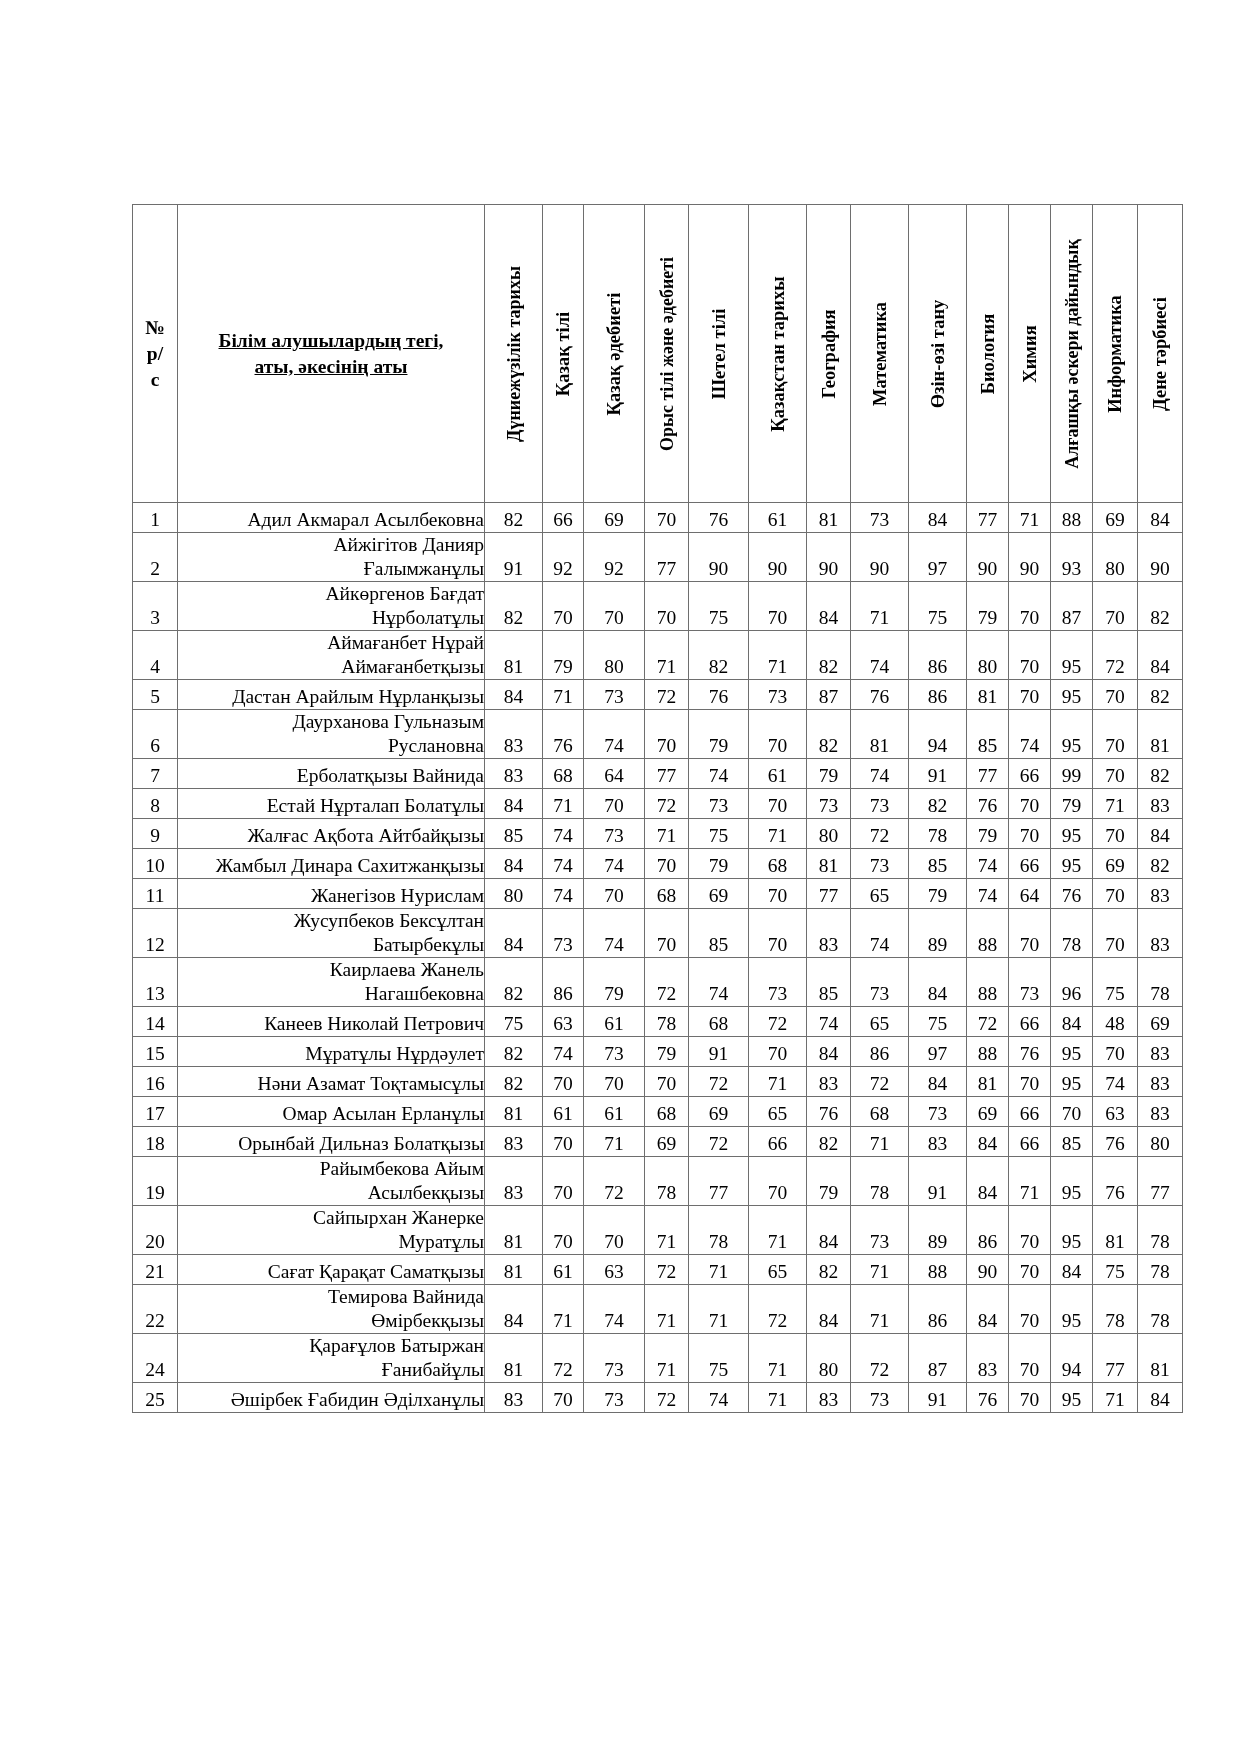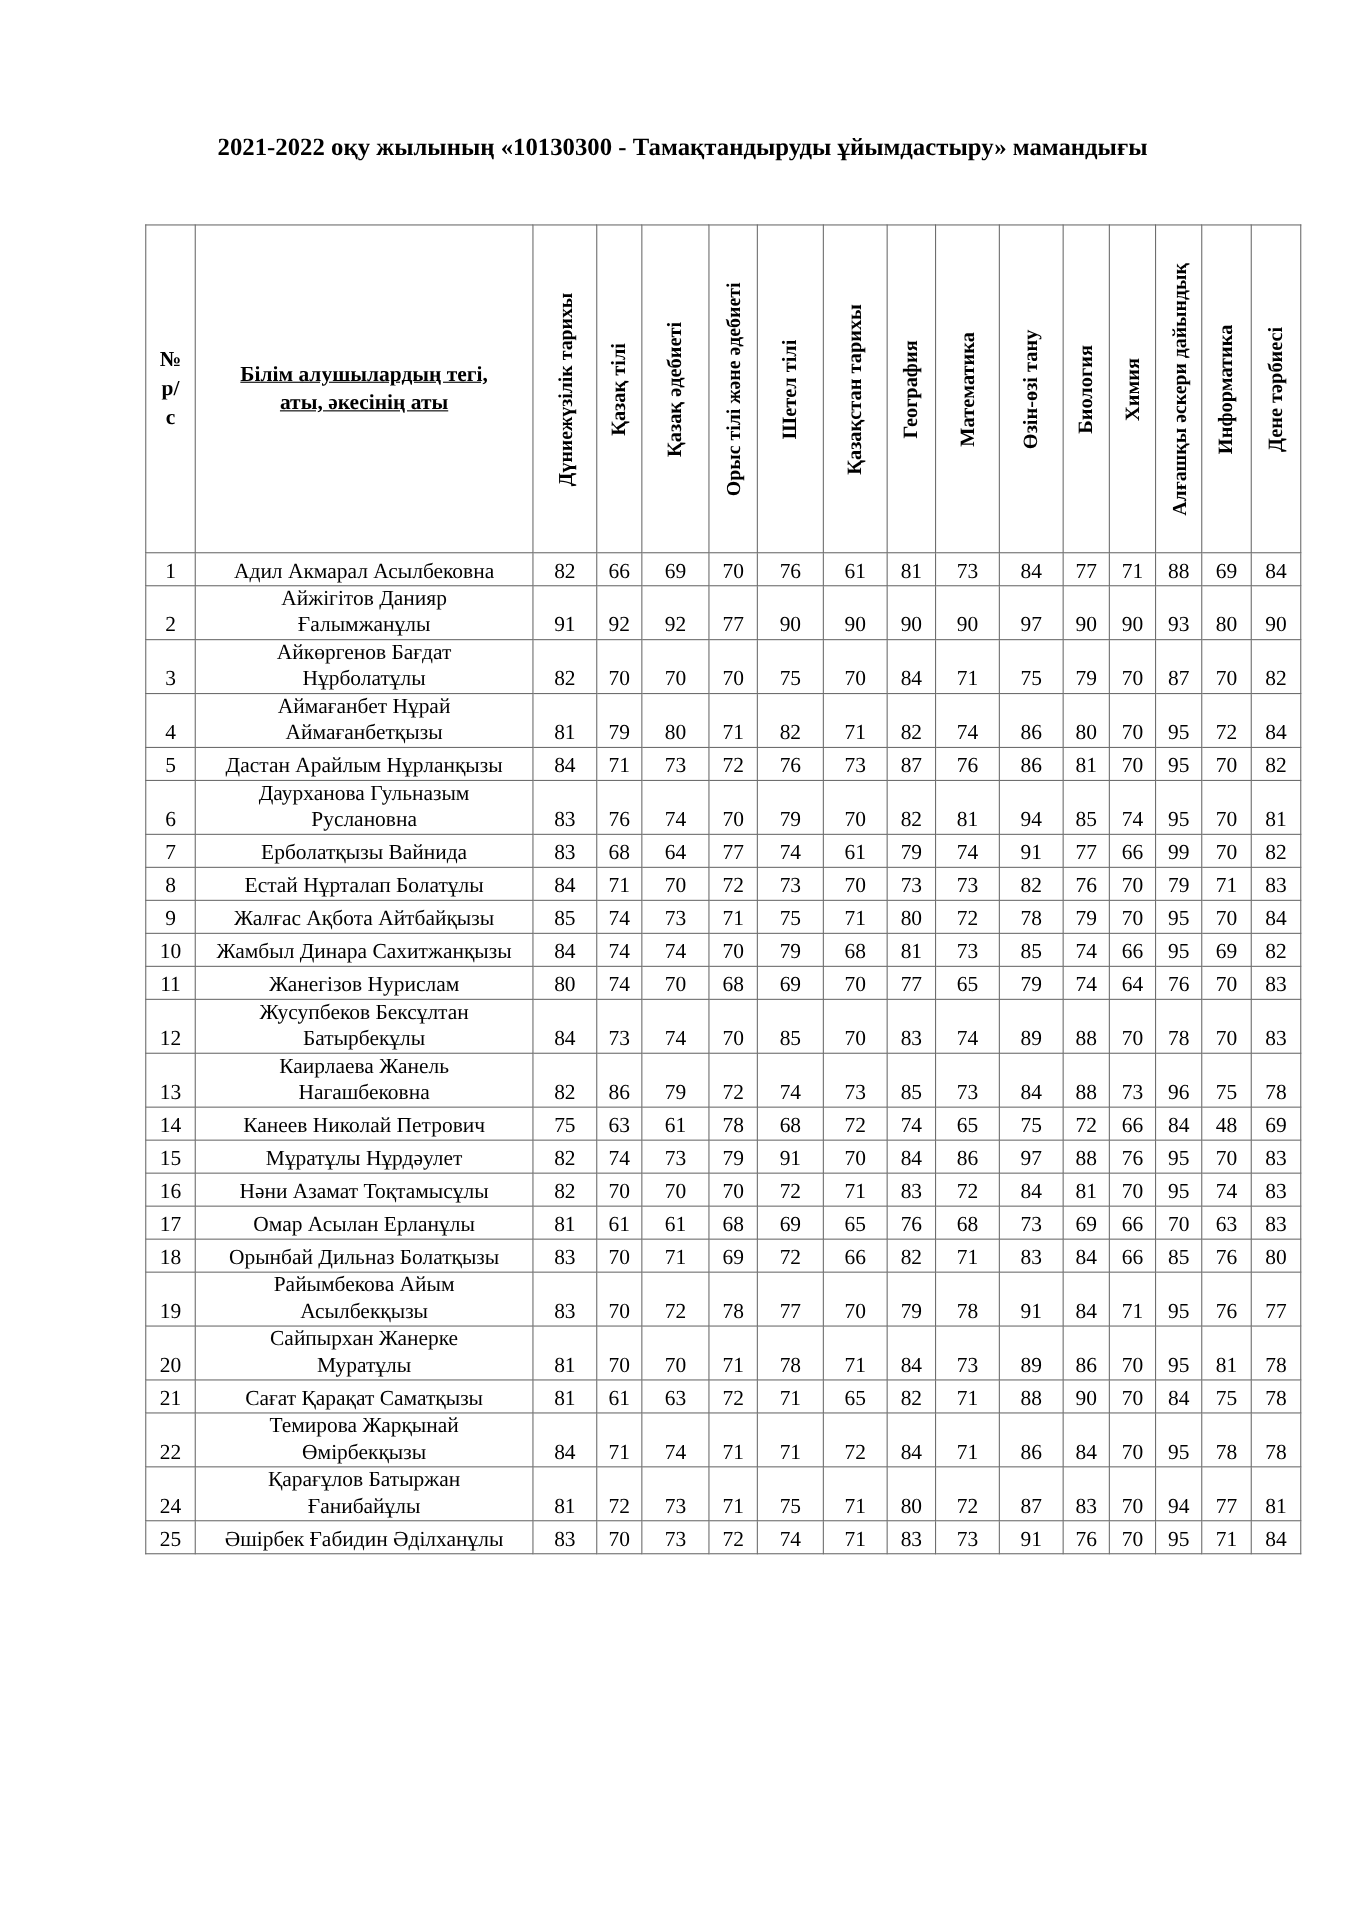--- a/index.html
+++ b/index.html
@@ -13,30 +13,29 @@
   table.grades td, table.grades th { border: 1.5px solid #6e6e6e; padding: 0; font-size: 19.5px; }
   table.grades th { font-weight: bold; vertical-align: middle; height: 297px; }
   th.num-h { text-align: center; line-height: 26px; font-size: 18.5px; }
   th.name-h { text-align: center; line-height: 26px; font-size: 18.5px; padding: 0 6px; text-decoration: underline; }
   th.subj { position: relative; }
   th.subj .vt { position: absolute; left: 50%; top: 50%; transform: translate(-50%, -50%) rotate(-90deg);
                 white-space: nowrap; font-size: 18.5px; line-height: 20px; }
   th.subj.long .vt { font-size: 18px; }
   td { vertical-align: bottom; }
   td.num { text-align: center; padding-bottom: 2px; line-height: 24px; }
-  td.name { text-align: center; padding-left: 10px; padding-right: 2px; line-height: 24px; padding-bottom: 2px; }
+  td.name { text-align: right; padding-left: 10px; padding-right: 2px; line-height: 24px; padding-bottom: 2px; }
   td.score { text-align: center; line-height: 24px; padding-bottom: 2px; }
   tr.single td { height: 29px; }
   tr.double td { height: 46px; }
 </style>
 </head>
 <body>
 
 <div class="title">
-  <div>2021-2022 оқу жылының «10130300 - Тамақтандыруды ұйымдастыру» мамандығы</div>
 </div>
 
 <table class="grades">
   <colgroup id="cols">
       <col style="width: 45px;">
       <col style="width: 307px;">
       <col style="width: 58px;">
       <col style="width: 41px;">
       <col style="width: 61px;">
       <col style="width: 44px;">
@@ -531,21 +530,21 @@
         <td class="score">88</td>
         <td class="score">90</td>
         <td class="score">70</td>
         <td class="score">84</td>
         <td class="score">75</td>
         <td class="score">78</td>
       </tr>
       <tr class="double">
         <td class="num">22</td>
         <td class="name">
-          <div>Темирова Жарқынай</div>
+          <div>Темирова Вайнида</div>
           <div>Өмірбекқызы</div>
         </td>
         <td class="score">84</td>
         <td class="score">71</td>
         <td class="score">74</td>
         <td class="score">71</td>
         <td class="score">71</td>
         <td class="score">72</td>
         <td class="score">84</td>
         <td class="score">71</td>

